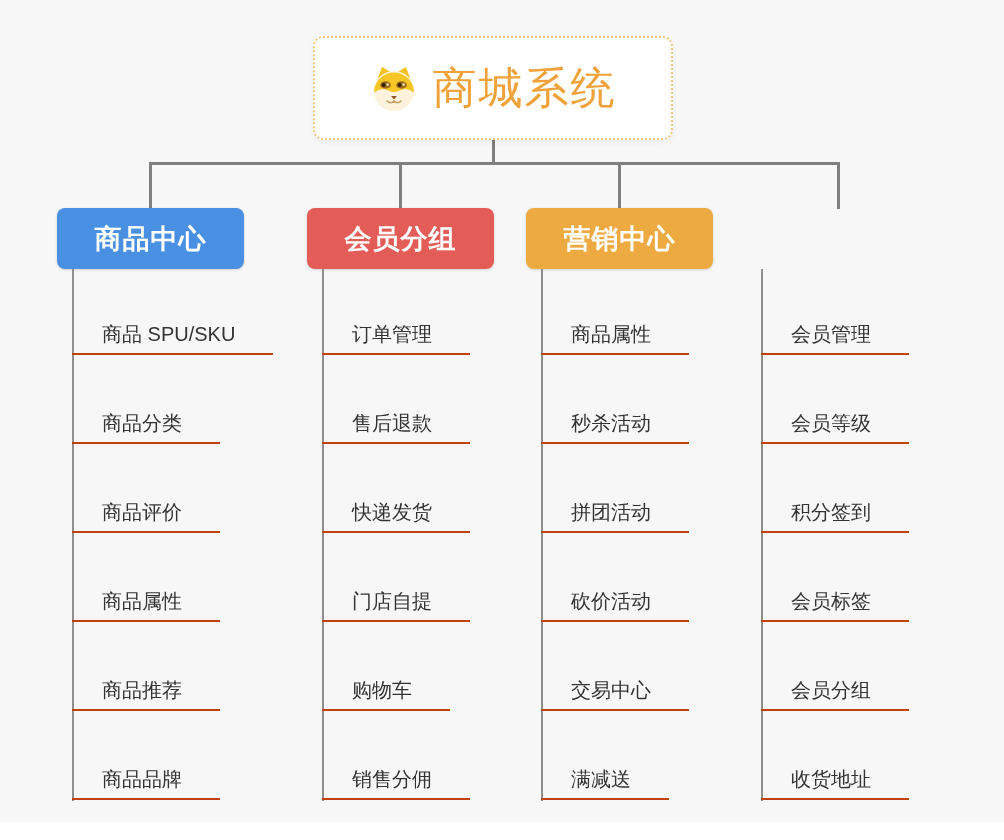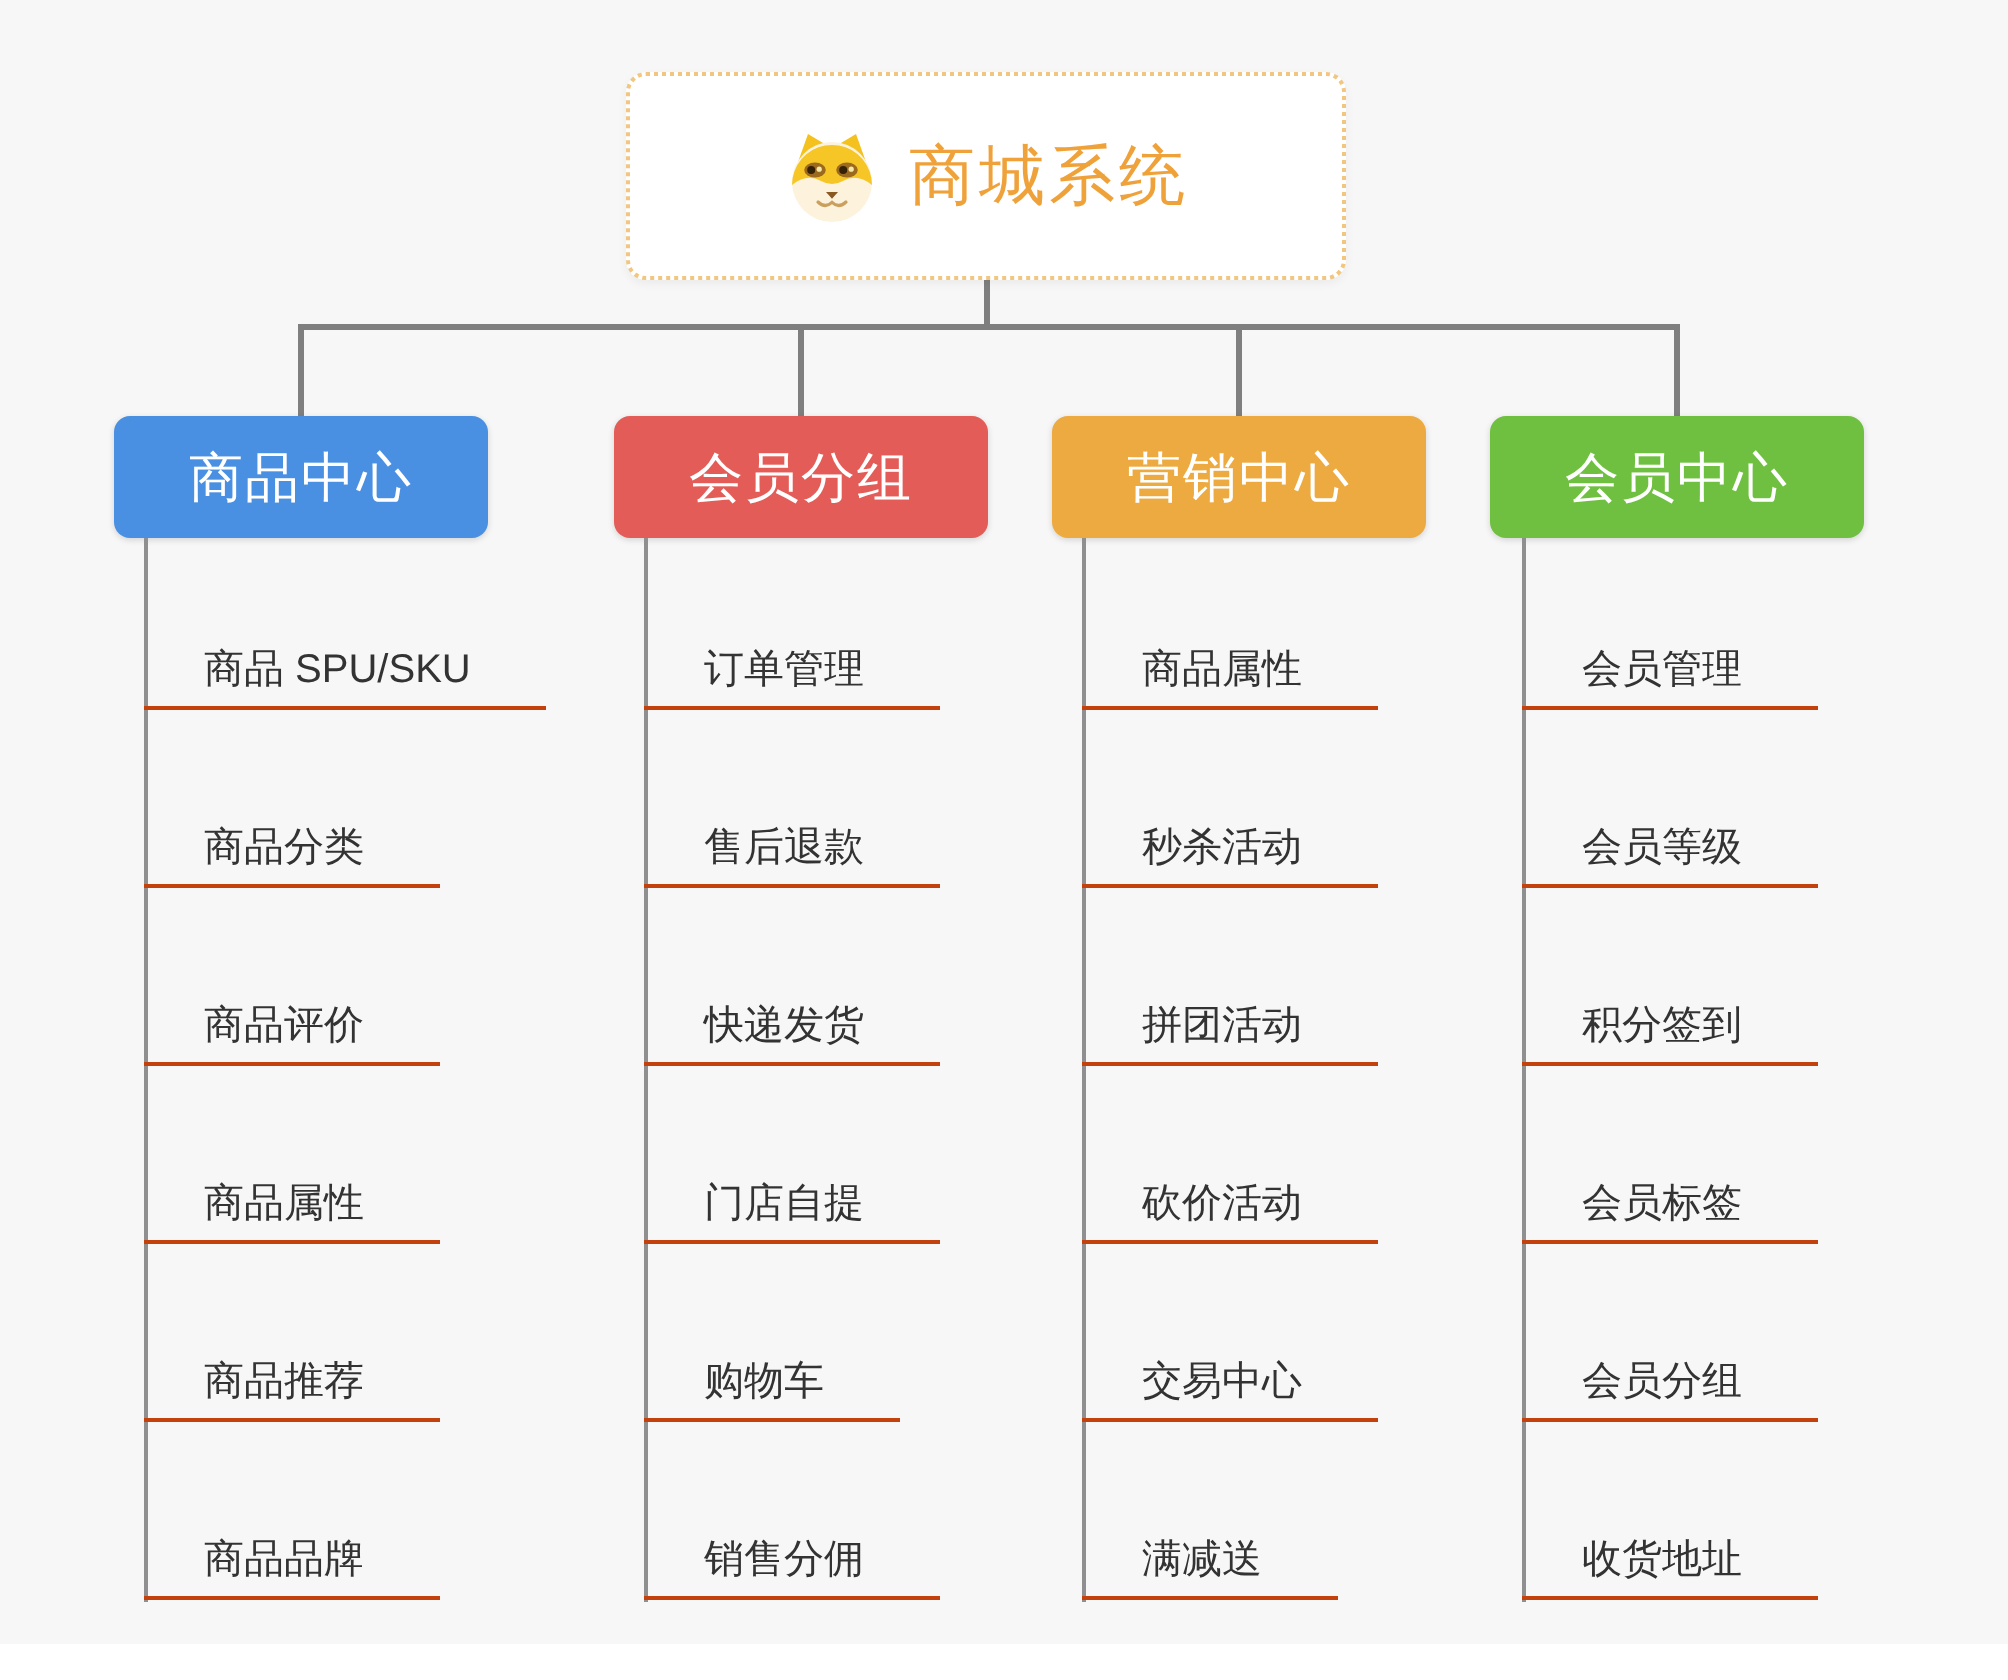--- a/index.html
+++ b/index.html
@@ -8,32 +8,32 @@
     background:#f7f7f7; overflow:hidden;
     font-family:"Liberation Sans", sans-serif;
   }
   
   .root-node{
     position:absolute; left:313px; top:36px; width:360px; height:104px;
     background:#ffffff; border:2px dotted #f3c67f; border-radius:10px;
     box-sizing:border-box; display:flex; align-items:center; justify-content:center;
     gap:15px; box-shadow:0 2px 5px rgba(0,0,0,0.05);
   }
-  .root-title{ font-size:33px; color:#f0a23a; letter-spacing:2px; }
+  .root-title{ font-size:44px; color:#f0a23a; letter-spacing:2px; }
   
   .line{ position:absolute; }
   .stem{ left:492px; top:140px; width:3px; height:25px; }
   .bus { left:149px; top:162px; width:691px; height:3px; }
   .drop{ top:162px; width:3px; height:47px; }
   .drop-0{left:149px}.drop-1{left:399px}.drop-2{left:618px}.drop-3{left:837px}
   
   .branch-box{
     position:absolute; top:208px; width:187px; height:61px; border-radius:8px;
     color:#ffffff; font-size:27px; display:flex; align-items:center; justify-content:center;
-    box-shadow:0 1px 3px rgba(0,0,0,0.15); letter-spacing:1px;
+    box-shadow:0 1px 3px rgba(0,0,0,0.15); letter-spacing:1px;font-weight:bold;
   }
   .bb-0{left:57px}.bb-1{left:307px}.bb-2{left:526px}.bb-3{left:745px}
   
   .colline{ position:absolute; top:269px; width:2px; height:532px; }
   .cl-0{left:72px}.cl-1{left:322px}.cl-2{left:541px}.cl-3{left:761px}
   
   .column{ position:absolute; top:0; }
   .col-0{left:72px}.col-1{left:322px}.col-2{left:541px}.col-3{left:761px}
   .sub-item{
     position:absolute; left:0; box-sizing:border-box; height:36px;
@@ -71,21 +71,20 @@
       <circle cx="33.6" cy="20.6" r="1.3" fill="#f7e6ab"></circle>
       <path d="M21 32 h6 l-3 3.4 z" fill="#8a5a22"></path>
       <path d="M17 37 Q20.5 40.4 24 37.2 Q27.5 40.4 31 37" stroke="#c9a05e" stroke-width="1.6" fill="none" stroke-linecap="round"></path>
     </svg>
     <span class="root-title">商城系统</span>
   </div>
 
   <div class="branch-box bb-0" style="background-color: rgb(74, 144, 226);">商品中心</div>
   <div class="branch-box bb-1" style="background-color: rgb(228, 92, 87);">会员分组</div>
   <div class="branch-box bb-2" style="background-color: rgb(236, 170, 65);">营销中心</div>
-  <div class="branch-box bb-3" style="background-color: rgb(111, 192, 64);">会员中心</div>
 
   <div class="colline cl-0" style="background-color: rgb(143, 143, 143);"></div>
   <div class="colline cl-1" style="background-color: rgb(143, 143, 143);"></div>
   <div class="colline cl-2" style="background-color: rgb(143, 143, 143);"></div>
   <div class="colline cl-3" style="background-color: rgb(143, 143, 143);"></div>
 
   <div class="column col-0">
     <div class="sub-item si-0">商品 SPU/SKU</div>
     <div class="sub-item si-1">商品分类</div>
     <div class="sub-item si-2">商品评价</div>

